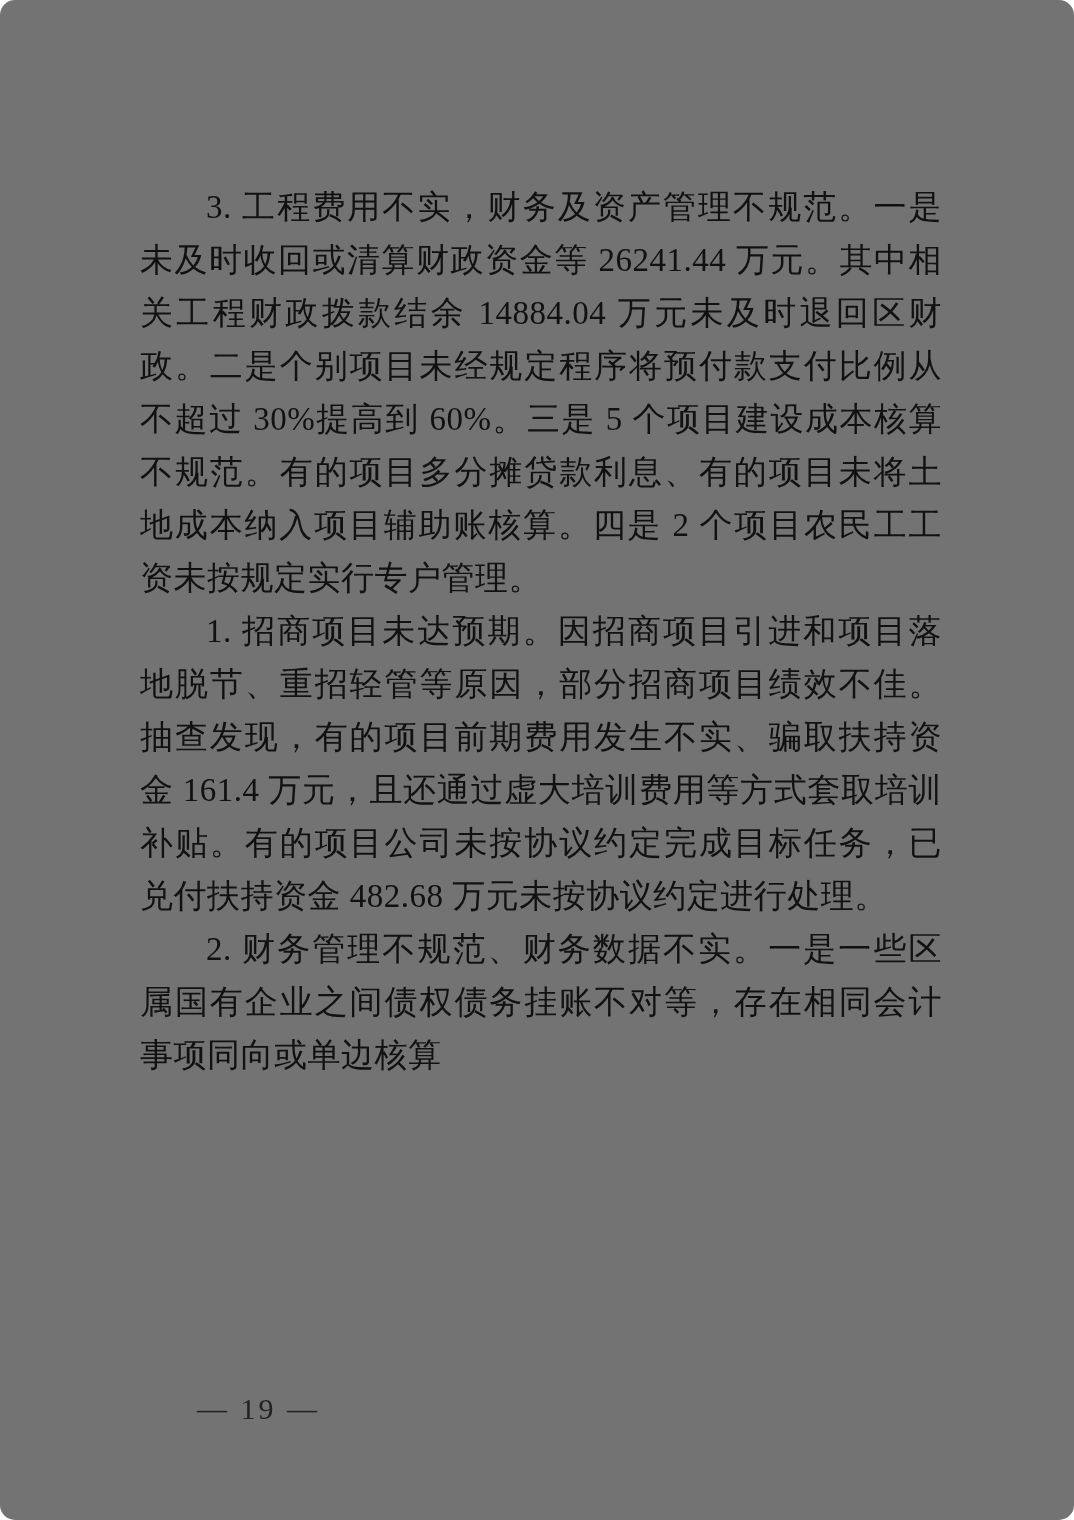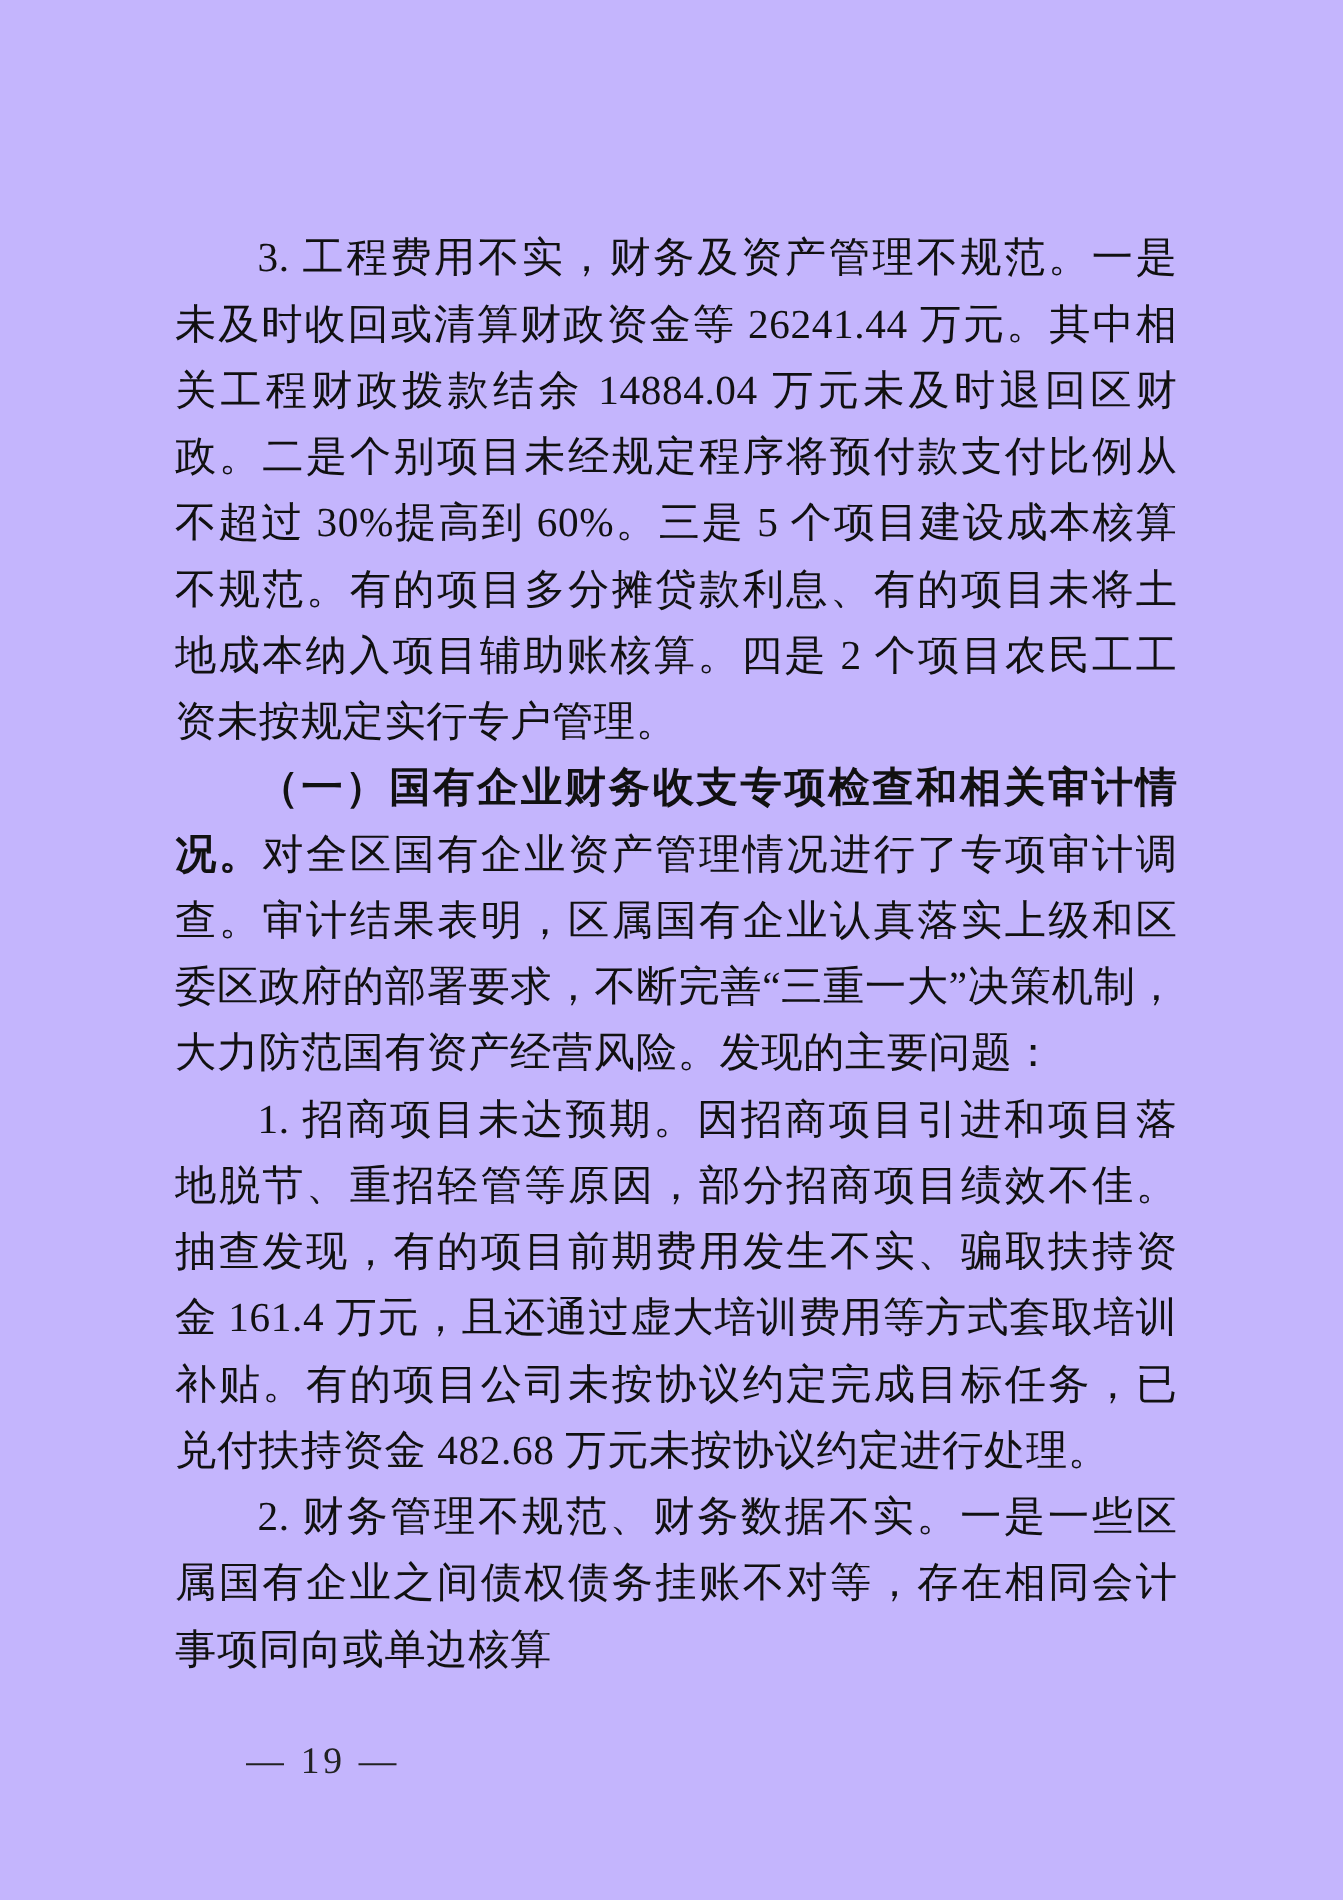--- a/index.html
+++ b/index.html
@@ -4,24 +4,25 @@
 <style>
   html, body {
     margin: 0;
     padding: 0;
     background: #ffffff;
   }
   .page {
     position: relative;
     width: 1074px;
     height: 1520px;
-    background: #c4b5fd;
+    background: #737373;
     color: #111111;
     font-family: "Liberation Serif", "DejaVu Serif", serif;
     overflow: hidden;
+    border-radius: 15px;
   }
   .text-block {
     position: absolute;
     left: 140px;
     top: 181px;
     width: 802px;
     font-size: 33px;
     line-height: 53px;
     text-align: justify;
     letter-spacing: 0.5px;
@@ -58,21 +59,20 @@
 <body>
 
 <div class="page">
 
   <div class="text-block">
 
     <p>3. 工程费用不实，财务及资产管理不规范。一是未及时收回或清算财政资金等 26241.44 万元。其中相关工程财政拨款结余 14884.04 万元未及时退回区财政。二是个别项目未经规定程序将预付款支付比例从不超过 30%提高到 60%。三是 5 个项目建设成本核算不规范。有的项目多分摊贷款利息、有的项目未将土地成本纳入项目辅助账核算。四是 2 个项目农民工工资未按规定实行专户管理。</p>
 
 
 
-    <p><span class="lead-bold">（一）国有企业财务收支专项检查和相关审计情况。</span><span>对全区国有企业资产管理情况进行了专项审计调查。审计结果表明，区属国有企业认真落实上级和区委区政府的部署要求，不断完善“三重一大”决策机制，大力防范国有资产经营风险。发现的主要问题：</span></p>
 
     <p>1. 招商项目未达预期。因招商项目引进和项目落地脱节、重招轻管等原因，部分招商项目绩效不佳。抽查发现，有的项目前期费用发生不实、骗取扶持资金 161.4 万元，且还通过虚大培训费用等方式套取培训补贴。有的项目公司未按协议约定完成目标任务，已兑付扶持资金 482.68 万元未按协议约定进行处理。</p>
 
     <p>2. 财务管理不规范、财务数据不实。一是一些区属国有企业之间债权债务挂账不对等，存在相同会计事项同向或单边核算</p>
 
   </div>
 
   <div class="page-number">— 19 —</div>
 
 </div>

